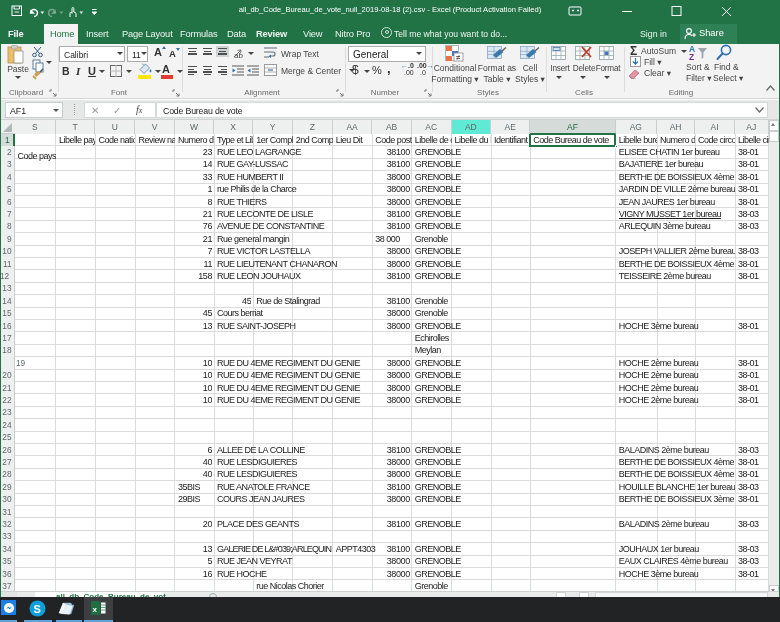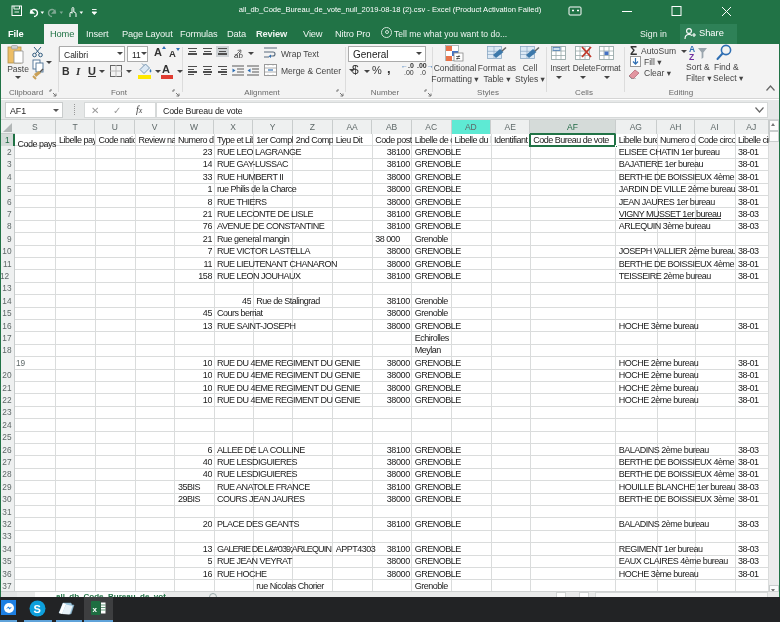--- a/index.html
+++ b/index.html
@@ -385,21 +385,21 @@
 <div class="ab" style="left:0;top:334.8px;width:14.6px;height:12.4px;font-size:8.3px;color:#5e6868;text-align:right;padding-right:3px;line-height:12.4px;">28</div>
 <div class="ab" style="left:0;top:347.2px;width:14.6px;height:12.4px;font-size:8.3px;color:#5e6868;text-align:right;padding-right:3px;line-height:12.4px;">29</div>
 <div class="ab" style="left:0;top:359.6px;width:14.6px;height:12.4px;font-size:8.3px;color:#5e6868;text-align:right;padding-right:3px;line-height:12.4px;">30</div>
 <div class="ab" style="left:0;top:372.0px;width:14.6px;height:12.4px;font-size:8.3px;color:#5e6868;text-align:right;padding-right:3px;line-height:12.4px;">31</div>
 <div class="ab" style="left:0;top:384.40000000000003px;width:14.6px;height:12.4px;font-size:8.3px;color:#5e6868;text-align:right;padding-right:3px;line-height:12.4px;">32</div>
 <div class="ab" style="left:0;top:396.8px;width:14.6px;height:12.4px;font-size:8.3px;color:#5e6868;text-align:right;padding-right:3px;line-height:12.4px;">33</div>
 <div class="ab" style="left:0;top:409.2px;width:14.6px;height:12.4px;font-size:8.3px;color:#5e6868;text-align:right;padding-right:3px;line-height:12.4px;">34</div>
 <div class="ab" style="left:0;top:421.6px;width:14.6px;height:12.4px;font-size:8.3px;color:#5e6868;text-align:right;padding-right:3px;line-height:12.4px;">35</div>
 <div class="ab" style="left:0;top:434.0px;width:14.6px;height:12.4px;font-size:8.3px;color:#5e6868;text-align:right;padding-right:3px;line-height:12.4px;">36</div>
 <div class="ab" style="left:0;top:446.40000000000003px;width:14.6px;height:12.4px;font-size:8.3px;color:#5e6868;text-align:right;padding-right:3px;line-height:12.4px;">37</div>
-<div class="ab nw" style="left:17.6px;top:4px;width:38.3px;font-size:9px;letter-spacing:-0.5px;line-height:12.8px;color:#1a1a1a;">Code pays</div>
+<div class="ab nw" style="left:17.6px;top:16px;width:38.3px;font-size:9px;letter-spacing:-0.5px;line-height:12.8px;color:#1a1a1a;">Code pays</div>
 <div class="ab nw" style="left:58.9px;top:0.0px;width:36.50000000000001px;font-size:9px;letter-spacing:-0.5px;line-height:12.8px;color:#1a1a1a;">Libelle pays</div>
 <div class="ab nw" style="left:98.4px;top:0.0px;width:37.0px;font-size:9px;letter-spacing:-0.5px;line-height:12.8px;color:#1a1a1a;">Code nationalite</div>
 <div class="ab nw" style="left:138.4px;top:0.0px;width:36.5px;font-size:9px;letter-spacing:-0.5px;line-height:12.8px;color:#1a1a1a;">Review nat</div>
 <div class="ab nw" style="left:177.9px;top:0.0px;width:36.19999999999999px;font-size:9px;letter-spacing:-0.5px;line-height:12.8px;color:#1a1a1a;">Numero dans</div>
 <div class="ab nw" style="left:217.1px;top:0.0px;width:36.20000000000002px;font-size:9px;letter-spacing:-0.5px;line-height:12.8px;color:#1a1a1a;">Type et Lib</div>
 <div class="ab nw" style="left:256.3px;top:0.0px;width:36.5px;font-size:9px;letter-spacing:-0.5px;line-height:12.8px;color:#1a1a1a;">1er Complement</div>
 <div class="ab nw" style="left:295.8px;top:0.0px;width:37.0px;font-size:9px;letter-spacing:-0.5px;line-height:12.8px;color:#1a1a1a;">2nd Complement</div>
 <div class="ab nw" style="left:335.8px;top:0.0px;width:36.5px;font-size:9px;letter-spacing:-0.5px;line-height:12.8px;color:#1a1a1a;">Lieu Dit</div>
 <div class="ab nw" style="left:375.3px;top:0.0px;width:36.5px;font-size:9px;letter-spacing:-0.5px;line-height:12.8px;color:#1a1a1a;">Code postal</div>
 <div class="ab nw" style="left:414.8px;top:0.0px;width:36.80000000000001px;font-size:9px;letter-spacing:-0.5px;line-height:12.8px;color:#1a1a1a;">Libelle de c</div>
@@ -560,21 +560,21 @@
 <div class="ab nw" style="left:217.1px;top:359.6px;width:155.20000000000002px;font-size:9px;letter-spacing:-0.5px;line-height:12.8px;color:#1a1a1a;">COURS JEAN JAURES</div>
 <div class="ab nw" style="left:312.3px;top:359.6px;width:97.5px;text-align:right;font-size:9px;letter-spacing:-0.4px;line-height:12.8px;color:#1a1a1a;">38000</div>
 <div class="ab nw" style="left:414.8px;top:359.6px;width:500px;font-size:9px;letter-spacing:-0.5px;line-height:12.8px;color:#1a1a1a;">GRENOBLE</div>
 <div class="ab nw" style="left:618.7px;top:359.6px;width:116.29999999999995px;font-size:9px;letter-spacing:-0.5px;line-height:12.8px;color:#1a1a1a;">BERTHE DE BOISSIEUX 3ème bureau</div>
 <div class="ab nw" style="left:738.0px;top:359.6px;width:500px;font-size:9px;letter-spacing:-0.5px;line-height:12.8px;color:#1a1a1a;">38-01</div>
 <div class="ab nw" style="left:114.9px;top:409.2px;width:97.19999999999999px;text-align:right;font-size:9px;letter-spacing:-0.4px;line-height:12.8px;color:#1a1a1a;">13</div>
 <div class="ab nw" style="left:217.1px;top:409.2px;width:117.70000000000002px;font-size:9px;letter-spacing:-0.85px;line-height:12.8px;color:#1a1a1a;">GALERIE DE L&amp;#039;ARLEQUIN</div>
 <div class="ab nw" style="left:335.8px;top:409.2px;width:500px;font-size:9px;letter-spacing:-0.5px;line-height:12.8px;color:#1a1a1a;">APPT4303</div>
 <div class="ab nw" style="left:312.3px;top:409.2px;width:97.5px;text-align:right;font-size:9px;letter-spacing:-0.4px;line-height:12.8px;color:#1a1a1a;">38100</div>
 <div class="ab nw" style="left:414.8px;top:409.2px;width:500px;font-size:9px;letter-spacing:-0.5px;line-height:12.8px;color:#1a1a1a;">GRENOBLE</div>
-<div class="ab nw" style="left:618.7px;top:409.2px;width:116.29999999999995px;font-size:9px;letter-spacing:-0.5px;line-height:12.8px;color:#1a1a1a;">REGIMENT 1er bureau</div>
+<div class="ab nw" style="left:618.7px;top:409.2px;width:116.29999999999995px;font-size:9px;letter-spacing:-0.5px;line-height:12.8px;color:#1a1a1a;">JOUHAUX 1er bureau</div>
 <div class="ab nw" style="left:738.0px;top:409.2px;width:500px;font-size:9px;letter-spacing:-0.5px;line-height:12.8px;color:#1a1a1a;">38-03</div>
 <div class="ab nw" style="left:256.3px;top:446.40000000000003px;width:500px;font-size:9px;letter-spacing:-0.5px;line-height:12.8px;color:#1a1a1a;">rue Nicolas Chorier</div>
 <div class="ab nw" style="left:414.8px;top:446.40000000000003px;width:500px;font-size:9px;letter-spacing:-0.5px;line-height:12.8px;color:#1a1a1a;">Grenoble</div>
 <div class="ab" style="left:529.3px;top:-0.5px;width:86.40000000000009px;height:13.9px;border:2px solid #217346;"></div>
 <div class="ab" style="left:614.7px;top:11.4px;width:3.5px;height:3.5px;background:#217346;border:1px solid #fff;"></div>
 </div>
 <div class="ab" style="left:768.5px;top:119.5px;width:10px;height:476.5px;background:#ececec;"></div>
 <div class="ab" style="left:768.5px;top:119.5px;width:10px;height:11px;background:#fcfcfc;border:1px solid #c9cdcd;"></div>
 <div class="ab" style="left:771px;top:123px;width:0;height:0;border-left:2.8px solid transparent;border-right:2.8px solid transparent;border-bottom:3.5px solid #777;"></div>
 <div class="ab" style="left:768.5px;top:130.5px;width:10px;height:11px;background:#fcfcfc;border:1px solid #c9cdcd;"></div>

